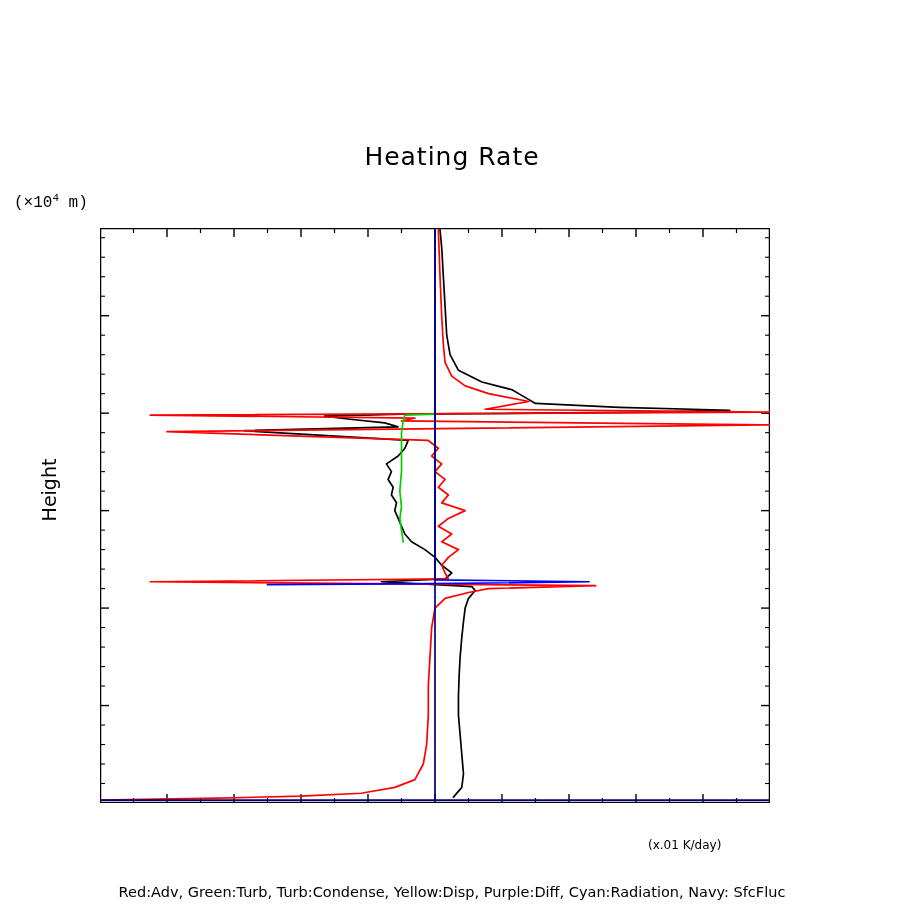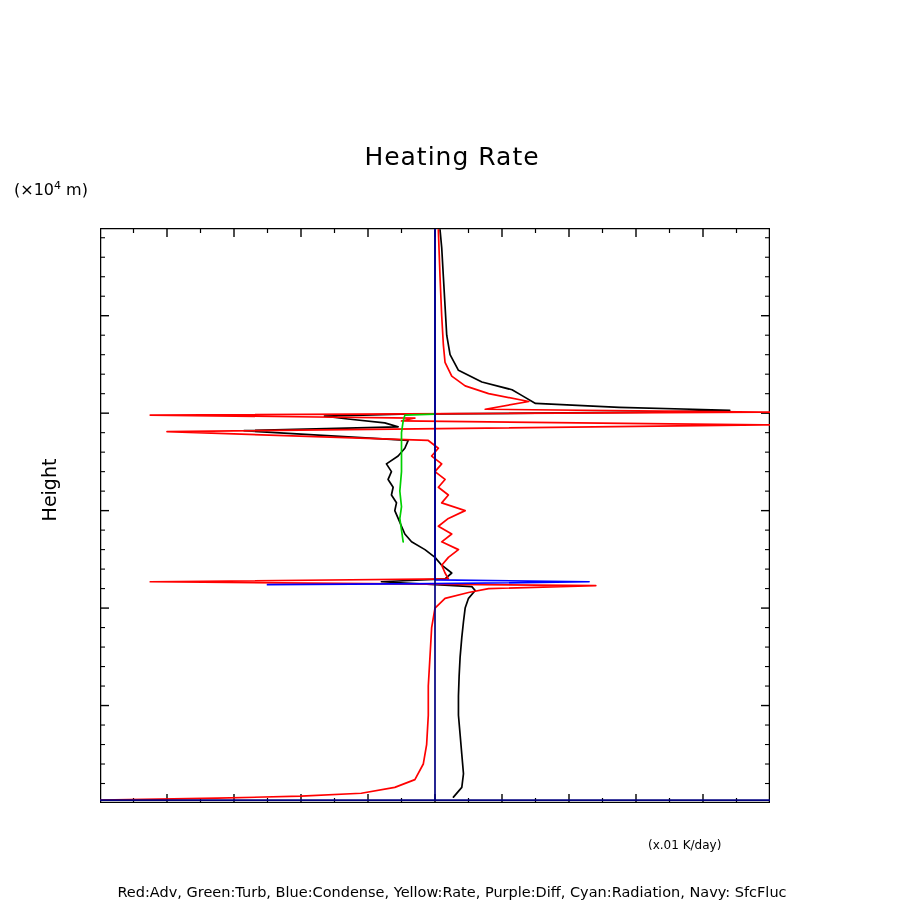--- a/index.html
+++ b/index.html
@@ -24,22 +24,23 @@
     left: 0;
     top: 142px;
     width: 904px;
     text-align: center;
     font-size: 25px;
     letter-spacing: 1px;
   }
   .unit-top {
     position: absolute;
     left: 14px;
-    top: 179px;
+    top: 192px;
     font-size: 16px;
+    font-family: Liberation Mono, monospace;
   }
   .unit-top sup {
     font-size: 11px;
   }
   .unit-bottom {
     position: absolute;
     left: 648px;
     top: 838px;
     font-size: 12px;
   }
@@ -205,15 +206,15 @@
         <line x1="670" y1="9.745762711864359" x2="665" y2="9.745762711864359" stroke="#000" stroke-width="1.1"></line>
         <path d="M353.43 569.15 L361.80 559.41 L363.47 545.76 L361.80 526.27 L360.13 506.78 L358.45 487.29 L358.45 467.80 L359.12 448.31 L360.13 428.81 L361.80 409.32 L363.47 393.73 L365.15 380.08 L368.50 370.34 L375.20 362.54 L371.85 358.64 L281.40 353.77 L345.05 350.85 L351.75 345.00 L341.70 337.20 L335.00 329.41 L324.95 321.61 L311.55 313.81 L304.85 306.02 L301.50 298.22 L298.15 290.42 L294.80 282.63 L296.48 274.83 L291.45 267.03 L293.13 259.24 L288.10 251.44 L291.45 243.64 L286.43 235.85 L298.15 228.05 L304.85 220.25 L308.20 212.46 L144.05 202.71 L298.15 198.81 L284.75 194.92 L247.90 191.02 L224.45 188.09 L301.50 186.14 L552.75 184.19 L629.80 182.25 L519.25 179.32 L435.50 175.42 L422.10 167.63 L412.05 161.78 L381.90 153.98 L358.45 142.29 L350.07 126.69 L346.72 107.20 L345.05 77.97 L343.37 48.73 L341.70 19.49 L340.03 1.95" fill="none" stroke="#000000" stroke-width="1.7" stroke-linejoin="round" stroke-linecap="round"></path>
         <path d="M0.00 572.08 L117.25 570.13 L201.00 568.18 L261.30 565.25 L294.80 559.41 L314.90 551.61 L323.28 536.02 L326.63 516.53 L328.30 487.29 L328.30 458.05 L329.98 428.81 L331.65 399.58 L335.00 380.08 L345.05 370.34 L368.50 364.49 L388.60 360.59 L495.80 357.67 L50.25 353.77 L348.40 350.85 L345.05 345.00 L341.70 337.20 L348.40 329.41 L358.45 321.61 L341.70 313.81 L351.75 306.02 L338.35 298.22 L348.40 290.42 L365.15 282.63 L341.70 274.83 L348.40 267.03 L338.35 259.24 L345.05 251.44 L335.00 243.64 L341.70 235.85 L331.65 228.05 L338.35 220.25 L328.30 212.46 L67.00 203.69 L670.00 196.86 L301.50 192.97 L314.90 190.04 L50.25 187.12 L670.00 184.19 L385.25 181.27 L428.80 173.47 L388.60 165.68 L365.15 157.88 L351.75 148.14 L345.05 134.49 L343.37 116.95 L341.70 87.71 L340.03 48.73 L338.35 1.95" fill="none" stroke="#ff0000" stroke-width="1.7" stroke-linejoin="round" stroke-linecap="round"></path>
         <path d="M303.18 313.81 L301.50 302.12 L299.82 290.42 L301.50 278.73 L299.82 263.14 L301.50 243.64 L301.50 224.15 L301.50 204.66 L303.18 192.97 L304.85 187.12 L335.00 186.14" fill="none" stroke="#00d000" stroke-width="1.7" stroke-linejoin="round" stroke-linecap="round"></path>
         <path d="M167.50 356.69 L335.00 355.72 L489.10 353.77 L335.00 351.82 L335.00 345.00 L335.00 331.36 L335.00 311.86 L335.00 282.63 L335.00 243.64 L335.00 204.66 L335.00 165.68 L335.00 107.20 L335.00 48.73 L335.00 1.95" fill="none" stroke="#0000ff" stroke-width="1.7" stroke-linejoin="round" stroke-linecap="round"></path>
         <path d="M335.00 572.08 L335.00 536.02 L335.00 477.54 L335.00 419.07 L335.00 360.59 L335.00 302.12 L335.00 243.64 L335.00 185.17 L335.00 107.20 L335.00 1.95" fill="none" stroke="#000080" stroke-width="1.7" stroke-linejoin="round" stroke-linecap="round"></path>
         <path d="M0.00 572.08 L335.00 572.08 L670.00 572.08" fill="none" stroke="#000080" stroke-width="1.7" stroke-linejoin="round" stroke-linecap="round"></path>
       </svg>
   </div>
 
-  <div class="legend">Red:Adv, Green:Turb, Blue:Condense, Yellow:Rate, Purple:Diff, Cyan:Radiation, Navy: SfcFluc</div>
+  <div class="legend">Red:Adv, Green:Turb, Turb:Condense, Yellow:Disp, Purple:Diff, Cyan:Radiation, Navy: SfcFluc</div>
 
 </div>
 
 </body></html>

